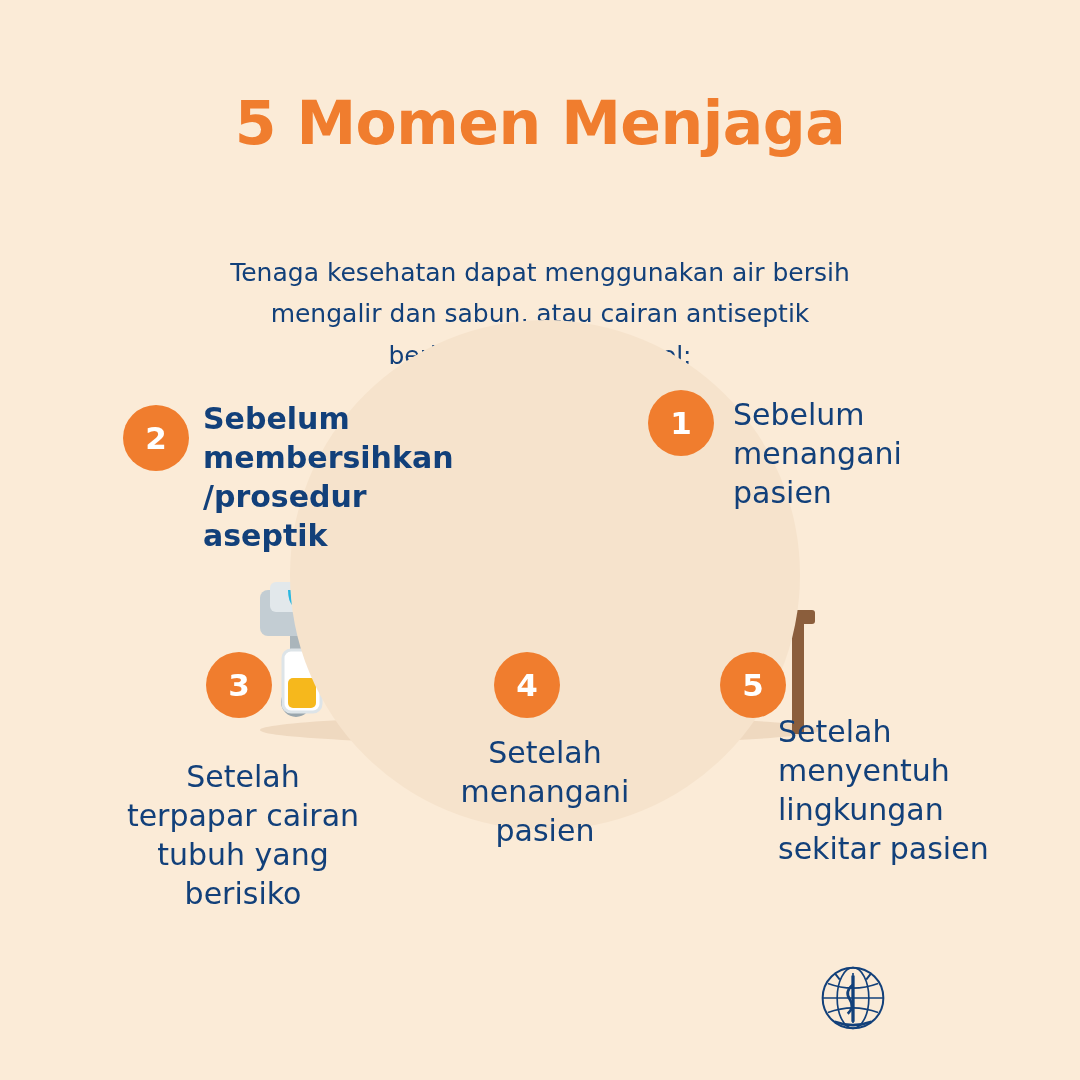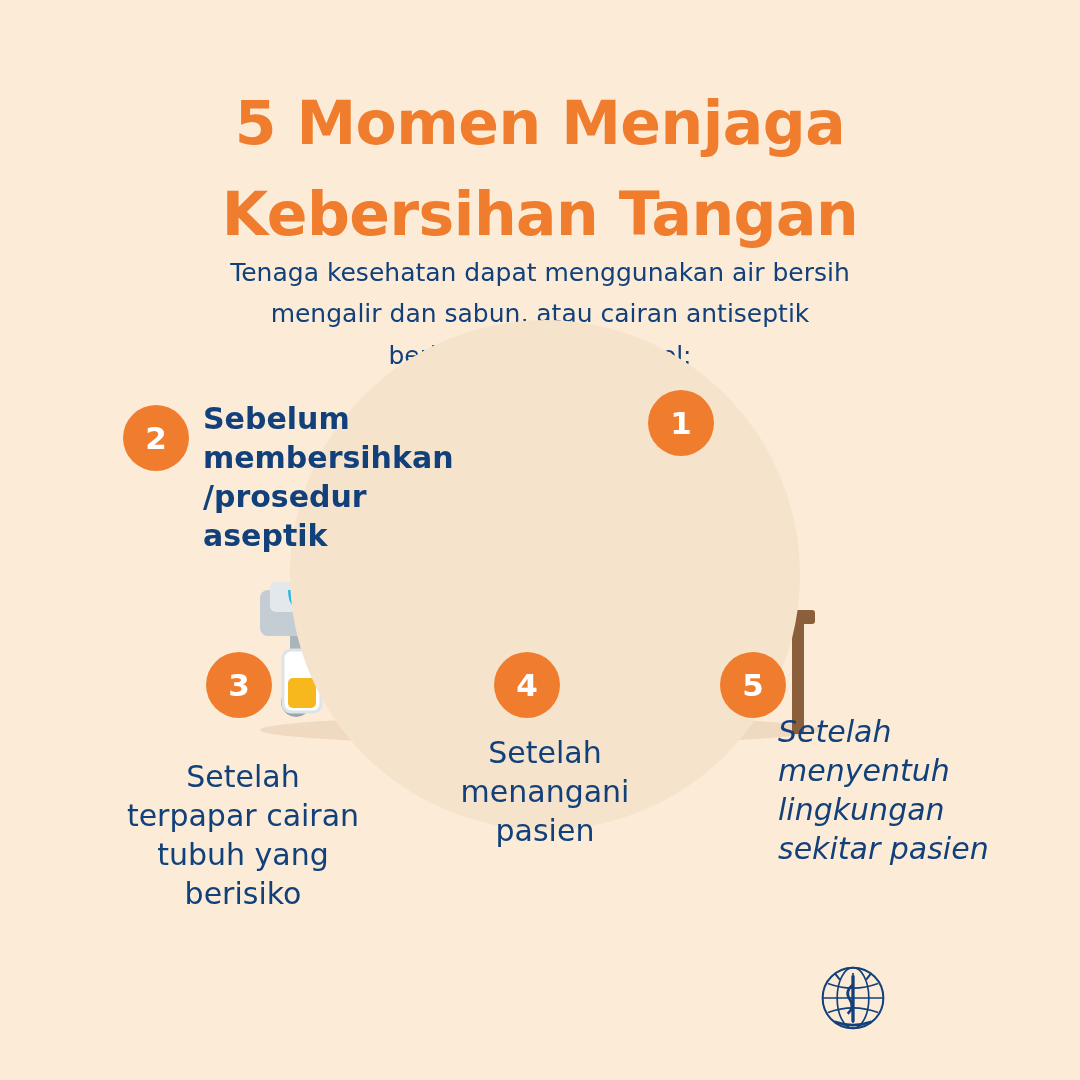--- a/index.html
+++ b/index.html
@@ -91,21 +91,21 @@
   #badge-2 { left: 123px; top: 405px; }
   #text-2  { left: 203px; top: 399px; width: 290px; font-weight: bold; }
   
   #badge-3 { left: 206px; top: 652px; }
   #text-3  { left: 118px; top: 757px; width: 250px; text-align: center; }
   
   #badge-4 { left: 494px; top: 652px; }
   #text-4  { left: 430px; top: 733px; width: 230px; text-align: center; }
   
   #badge-5 { left: 720px; top: 652px; }
-  #text-5  { left: 778px; top: 712px; width: 230px; font-style: italic; }
+  #text-5  { left: 778px; top: 712px; width: 230px; }
 
   
   .who-logo {
     position: absolute;
     left: 820px;
     top: 965px;
     display: flex;
     align-items: flex-start;
     gap: 10px;
   }
@@ -125,21 +125,20 @@
     margin-top: 7px;
   }
 </style>
 </head>
 <body>
 
 <div class="poster">
 
   <div class="title">
     <span>5 Momen Menjaga</span>
-    <span class="line2">Kebersihan Tangan</span>
   </div>
 
   <div class="subtitle">Tenaga kesehatan dapat menggunakan air bersih mengalir dan sabun, atau cairan antiseptik berbahan dasar alkohol:</div>
 
   <div class="illus-wrap">
     <div class="circle-bg"></div>
     <svg width="740" height="520" viewBox="0 0 740 520">
 
       <ellipse cx="370" cy="430" rx="280" ry="14" fill="#EFD9C0"></ellipse>
 
@@ -194,20 +193,21 @@
 
       <path d="M412 236 q28 -22 50 4 l-34 28 z" fill="#F2F6F8"></path>
 
       <path d="M150 326 q-8 46 18 58" fill="none" stroke="#F4C34A" stroke-width="5"></path>
       <rect x="113" y="350" width="38" height="62" rx="8" fill="#FFFFFF" stroke="#DDE4E8" stroke-width="3"></rect>
       <rect x="118" y="378" width="28" height="30" rx="5" fill="#F6B81C"></rect>
     </svg>
   </div>
 
   <div class="badge" id="badge-1">1</div>
+  <div class="callout-text" id="text-1">Sebelum menangani pasien</div>
 
   <div class="badge" id="badge-2">2</div>
   <div class="callout-text" id="text-2">Sebelum membersihkan /prosedur aseptik</div>
 
   <div class="badge" id="badge-3">3</div>
   <div class="callout-text" id="text-3">Setelah terpapar cairan tubuh yang berisiko</div>
 
   <div class="badge" id="badge-4">4</div>
   <div class="callout-text" id="text-4">Setelah menangani pasien</div>
 

